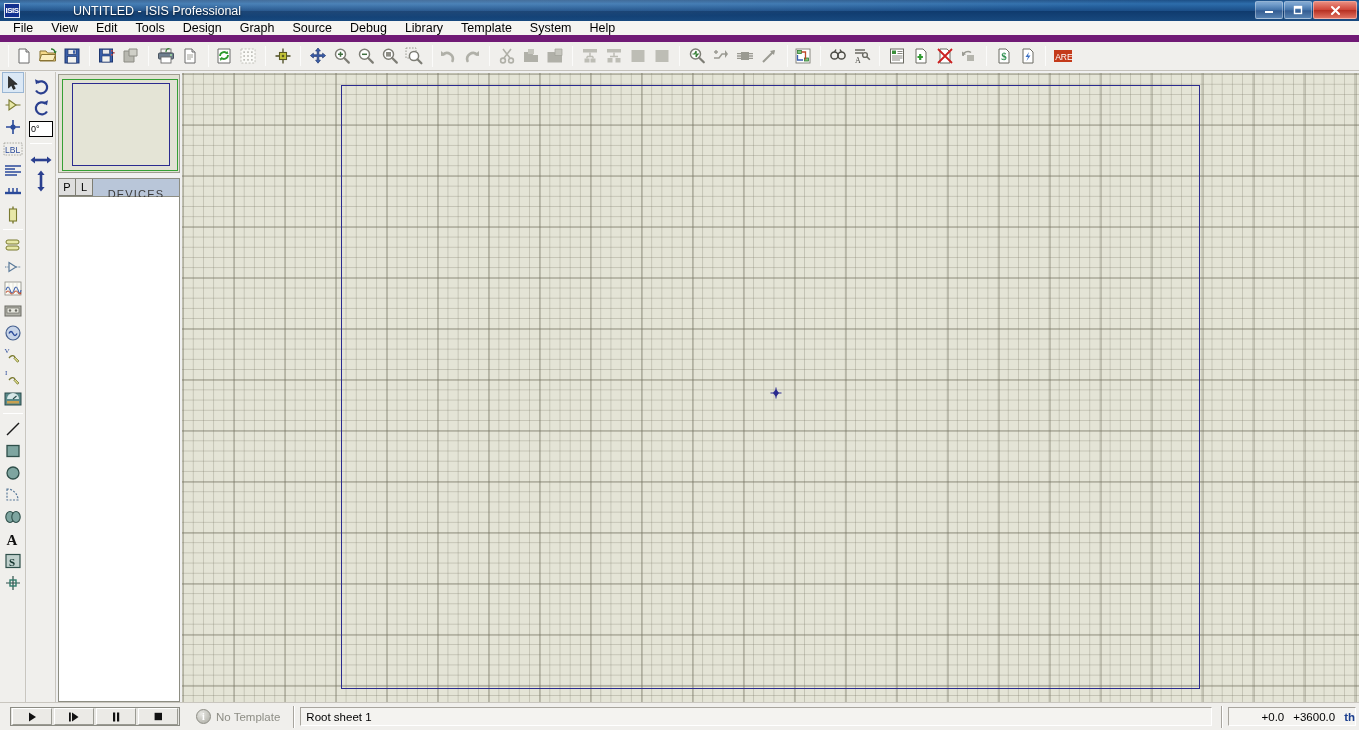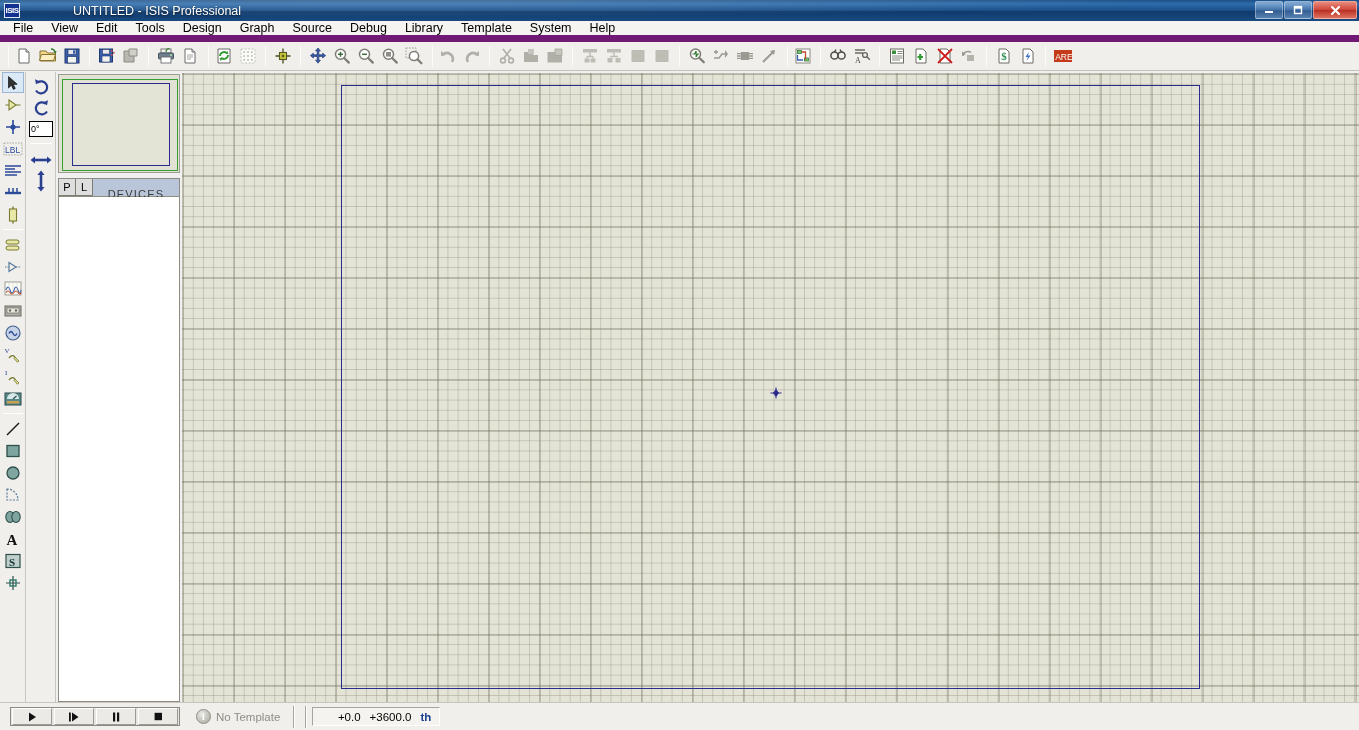--- a/index.html
+++ b/index.html
@@ -206,21 +206,21 @@
   .sheet-field {
     flex: 1; height: 19px; background: #f4f3f0;
     border: 1px solid #a8a59e; border-right-color: #ffffff; border-bottom-color:#ffffff;
     display: flex; align-items: center; padding-left: 5px;
     font-size: 11.5px; color: #000; margin-right: 4px;
   }
   .coord-field {
     width: 128px; height: 19px; background: #f4f3f0;
     border: 1px solid #a8a59e; border-right-color: #ffffff; border-bottom-color:#ffffff;
     display: flex; align-items: center; justify-content: flex-end;
-    gap: 9px; padding-right: 8px; font-size: 11.5px; color: #000;
+    gap: 9px; padding-right: 0; font-size: 11.5px; color: #000;
   }
   .coord-units { color: #1c3f8f; font-weight: bold; }
 </style>
 </head>
 <body>
 
 <div class="titlebar">
   <div class="app-icon">ISIS</div>
   <div class="title-text">UNTITLED - ISIS Professional</div>
   <div class="win-buttons">
@@ -844,20 +844,21 @@
     </div>
   </div>
 
   <div class="msg-area">
     <div class="msg-icon">i</div>
     <div class="msg-text">No Template</div>
   </div>
 
   <div class="status-sep"></div>
 
+  <div class="sheet-field">Root sheet 1</div>
 
   <div class="status-sep"></div>
 
   <div class="coord-field">
     <span>+0.0</span>
     <span>+3600.0</span>
     <span class="coord-units">th</span>
   </div>
 
 </div>

